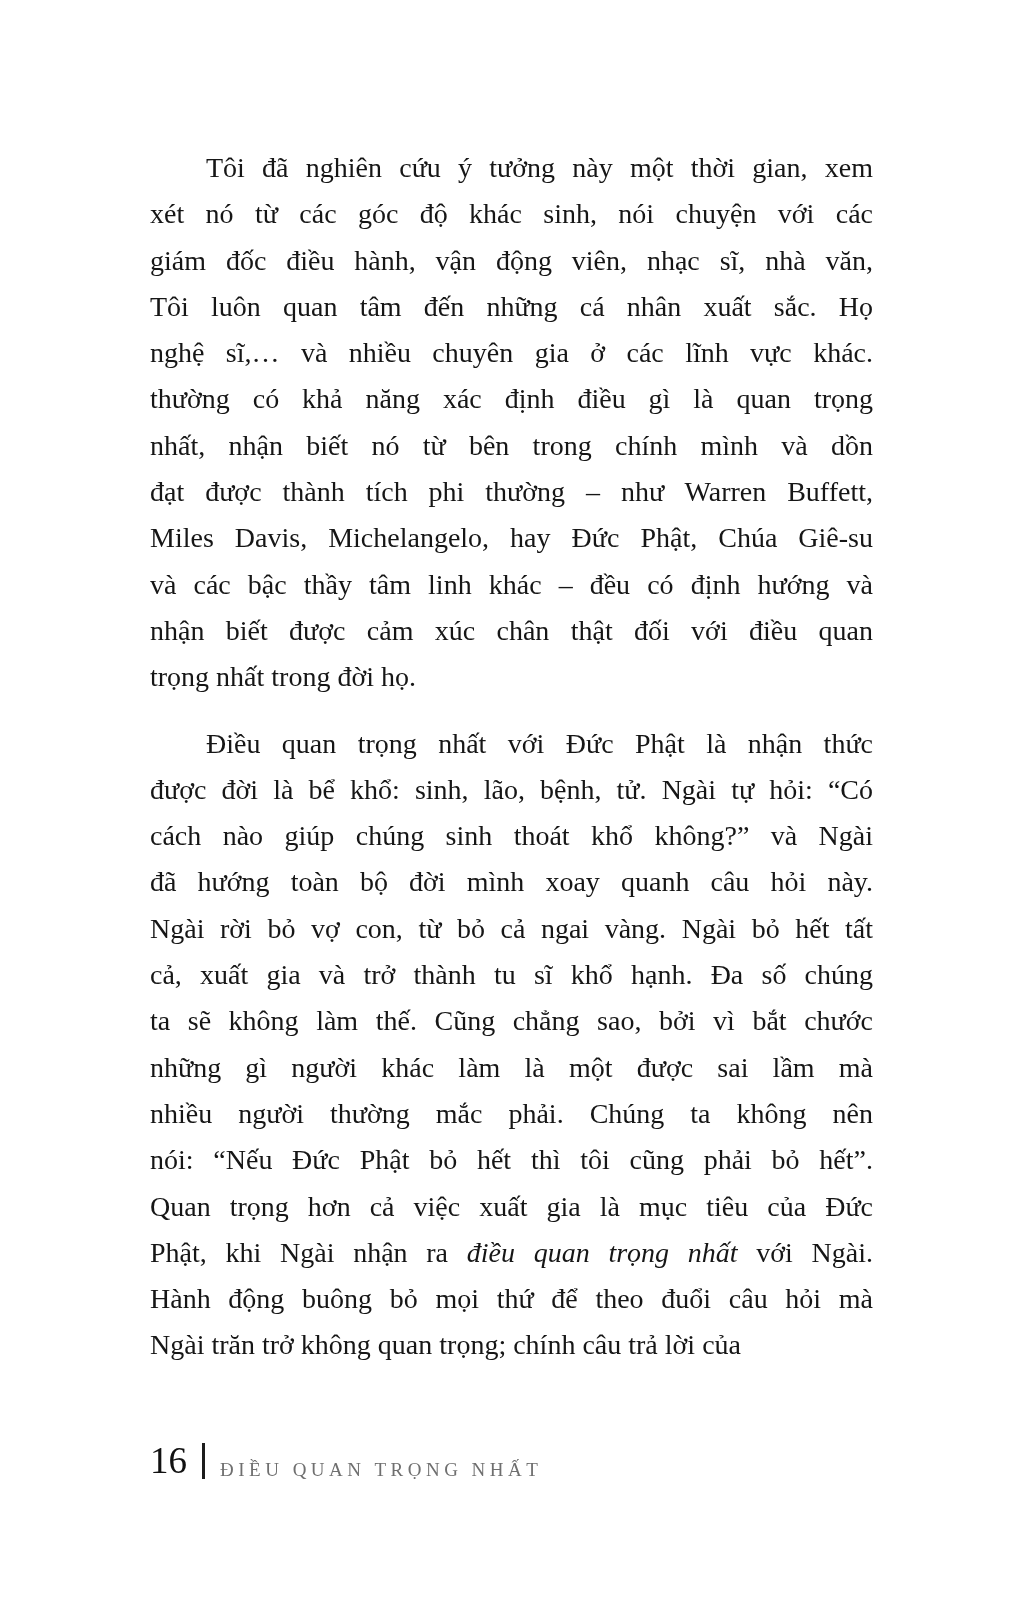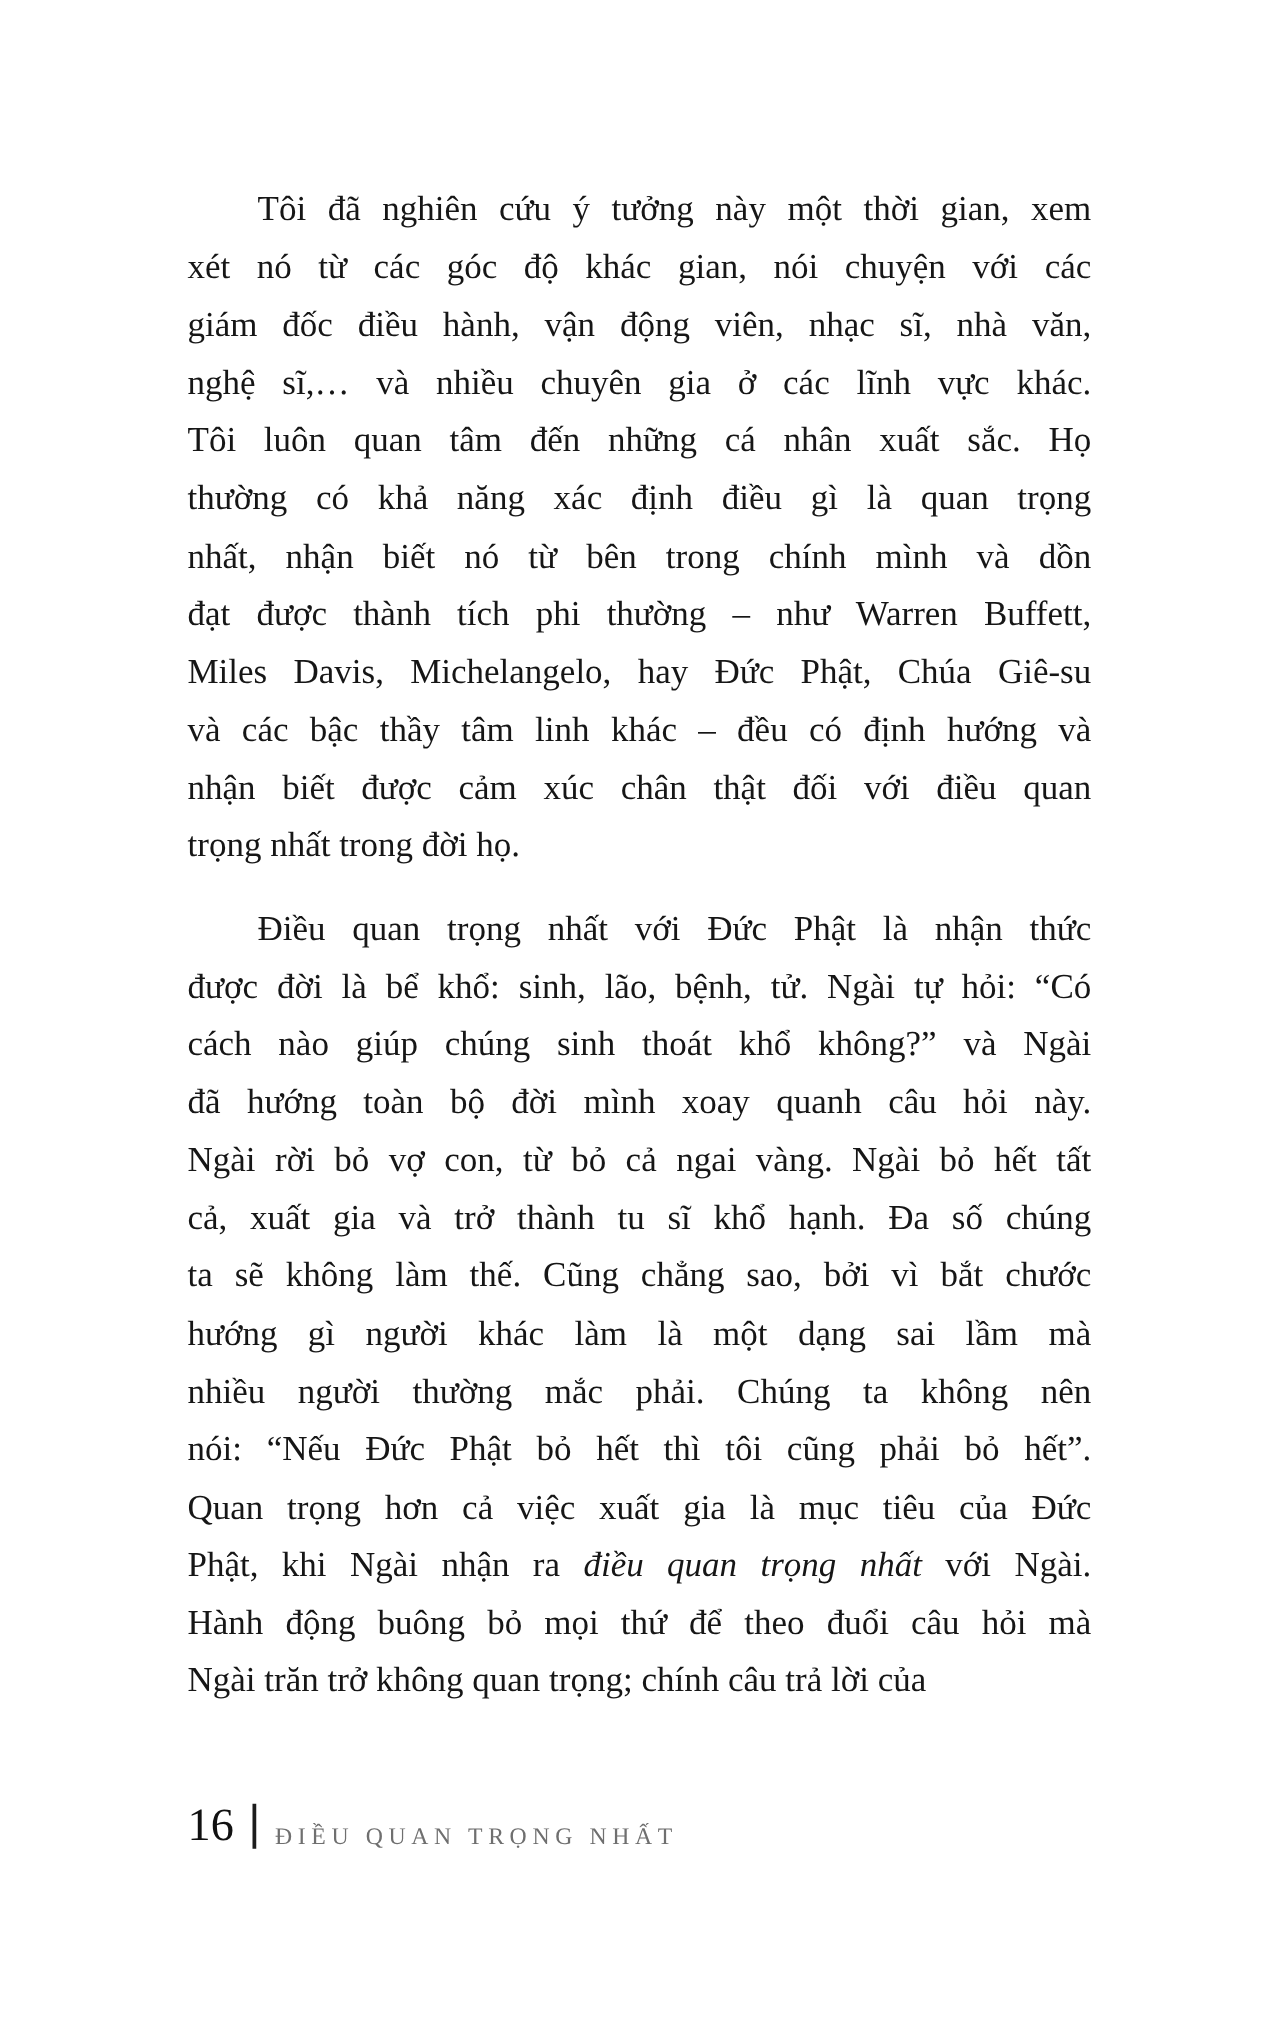--- a/index.html
+++ b/index.html
@@ -69,42 +69,42 @@
     line-height: 1;
   }
 </style>
 </head>
 <body>
 
 <div class="page">
 
   <div class="paragraph">
     <div class="line indent">Tôi đã nghiên cứu ý tưởng này một thời gian, xem</div>
-    <div class="line">xét nó từ các góc độ khác gian, nói chuyện với các</div>
+    <div class="line">xét nó từ các góc độ khác sinh, nói chuyện với các</div>
     <div class="line">giám đốc điều hành, vận động viên, nhạc sĩ, nhà văn,</div>
+    <div class="line">Tôi luôn quan tâm đến những cá nhân xuất sắc. Họ</div>
     <div class="line">nghệ sĩ,… và nhiều chuyên gia ở các lĩnh vực khác.</div>
-    <div class="line">Tôi luôn quan tâm đến những cá nhân xuất sắc. Họ</div>
     <div class="line">thường có khả năng xác định điều gì là quan trọng</div>
     <div class="line">nhất, nhận biết nó từ bên trong chính mình và dồn</div>
     <div class="line">đạt được thành tích phi thường – như Warren Buffett,</div>
     <div class="line">Miles Davis, Michelangelo, hay Đức Phật, Chúa Giê-su</div>
     <div class="line">và các bậc thầy tâm linh khác – đều có định hướng và</div>
     <div class="line">nhận biết được cảm xúc chân thật đối với điều quan</div>
     <div class="line last">trọng nhất trong đời họ.</div>
   </div>
 
   <div class="paragraph para2">
     <div class="line indent">Điều quan trọng nhất với Đức Phật là nhận thức</div>
     <div class="line">được đời là bể khổ: sinh, lão, bệnh, tử. Ngài tự hỏi: “Có</div>
     <div class="line">cách nào giúp chúng sinh thoát khổ không?” và Ngài</div>
     <div class="line">đã hướng toàn bộ đời mình xoay quanh câu hỏi này.</div>
     <div class="line">Ngài rời bỏ vợ con, từ bỏ cả ngai vàng. Ngài bỏ hết tất</div>
     <div class="line">cả, xuất gia và trở thành tu sĩ khổ hạnh. Đa số chúng</div>
     <div class="line">ta sẽ không làm thế. Cũng chẳng sao, bởi vì bắt chước</div>
-    <div class="line">hướng gì người khác làm là một dạng sai lầm mà</div>
+    <div class="line">những gì người khác làm là một được sai lầm mà</div>
     <div class="line">nhiều người thường mắc phải. Chúng ta không nên</div>
     <div class="line">nói: “Nếu Đức Phật bỏ hết thì tôi cũng phải bỏ hết”.</div>
     <div class="line">Quan trọng hơn cả việc xuất gia là mục tiêu của Đức</div>
     <div class="line"><span>Phật, khi Ngài nhận ra </span><em>điều quan trọng nhất</em><span> với Ngài.</span></div>
     <div class="line">Hành động buông bỏ mọi thứ để theo đuổi câu hỏi mà</div>
     <div class="line last">Ngài trăn trở không quan trọng; chính câu trả lời của</div>
   </div>
 
 </div>
 

